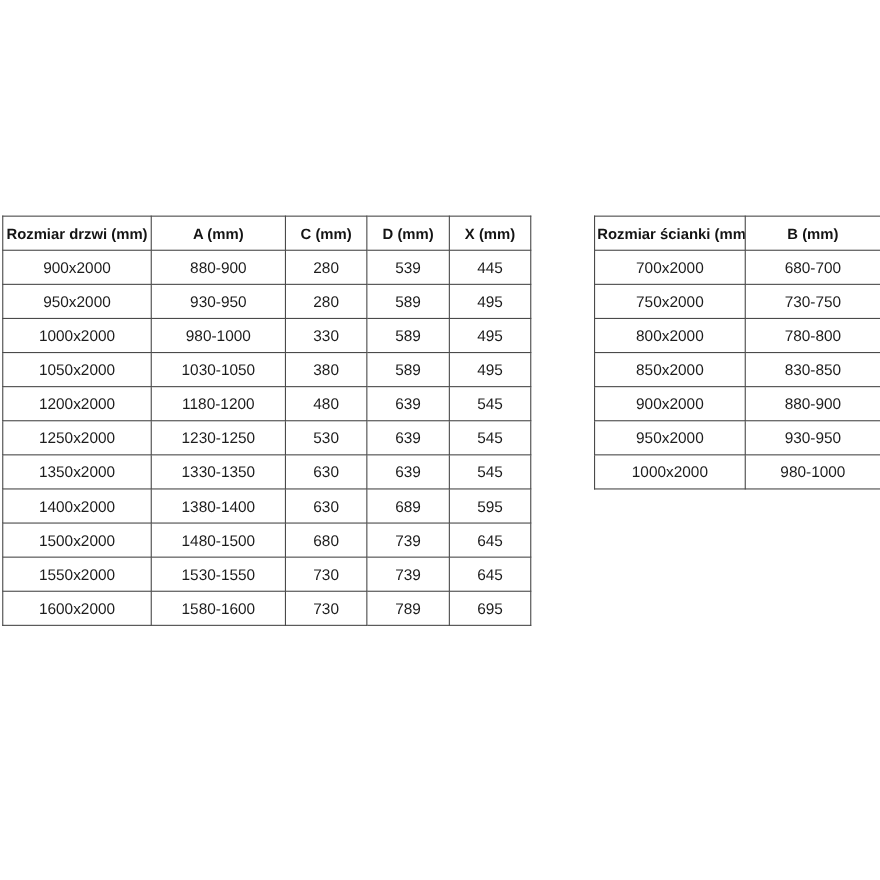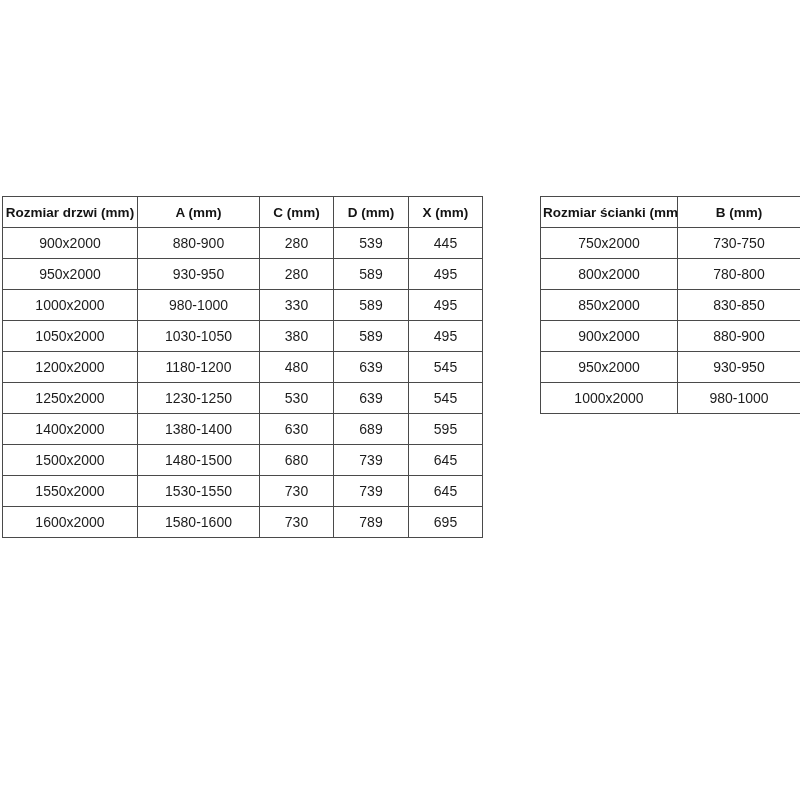--- a/index.html
+++ b/index.html
@@ -101,20 +101,27 @@
           <td>545</td>
         </tr>
         <tr>
           <td>1250x2000</td>
           <td>1230-1250</td>
           <td>530</td>
           <td>639</td>
           <td>545</td>
         </tr>
         <tr>
+          <td>1350x2000</td>
+          <td>1330-1350</td>
+          <td>630</td>
+          <td>639</td>
+          <td>545</td>
+        </tr>
+        <tr>
           <td>1400x2000</td>
           <td>1380-1400</td>
           <td>630</td>
           <td>689</td>
           <td>595</td>
         </tr>
         <tr>
           <td>1500x2000</td>
           <td>1480-1500</td>
           <td>680</td>
@@ -144,20 +151,24 @@
         <col style="width: 123px;">
       </colgroup>
       <thead>
         <tr>
           <th>Rozmiar ścianki (mm)</th>
           <th>B (mm)</th>
         </tr>
       </thead>
       <tbody>
         <tr>
+          <td>700x2000</td>
+          <td>680-700</td>
+        </tr>
+        <tr>
           <td>750x2000</td>
           <td>730-750</td>
         </tr>
         <tr>
           <td>800x2000</td>
           <td>780-800</td>
         </tr>
         <tr>
           <td>850x2000</td>
           <td>830-850</td>

